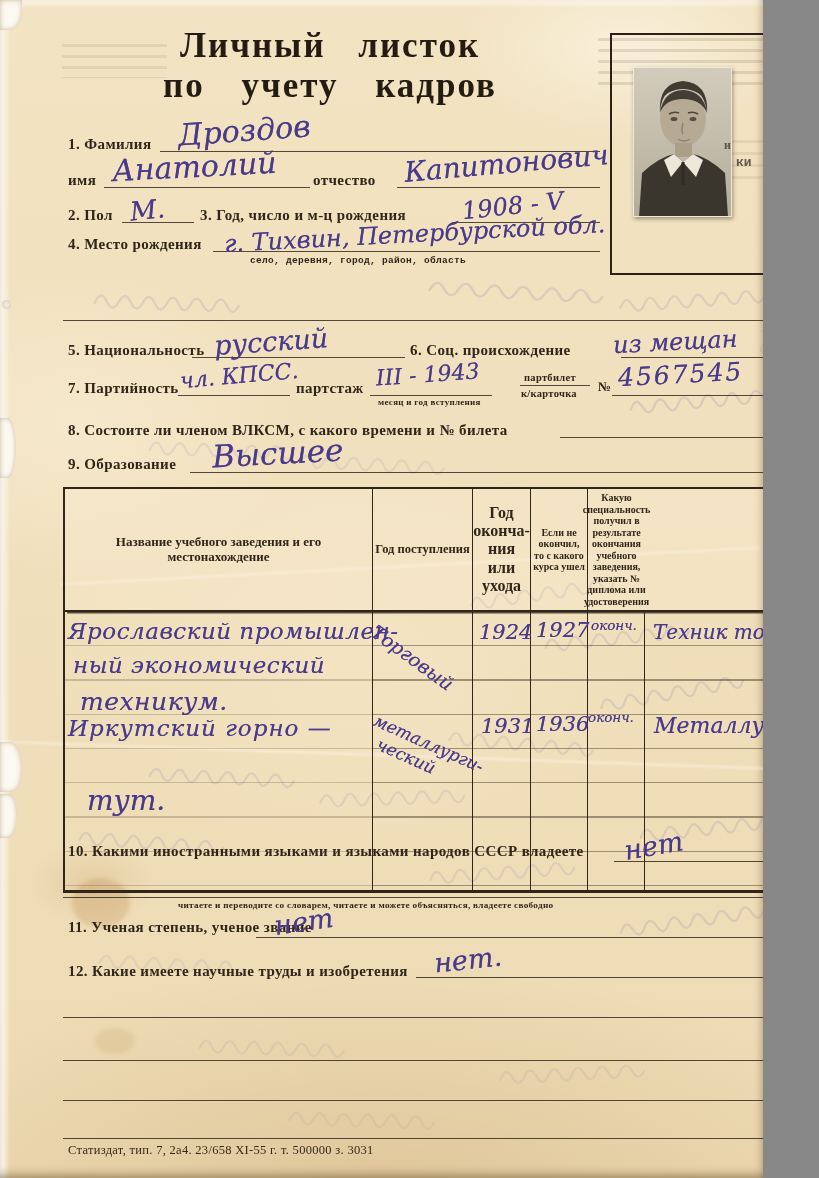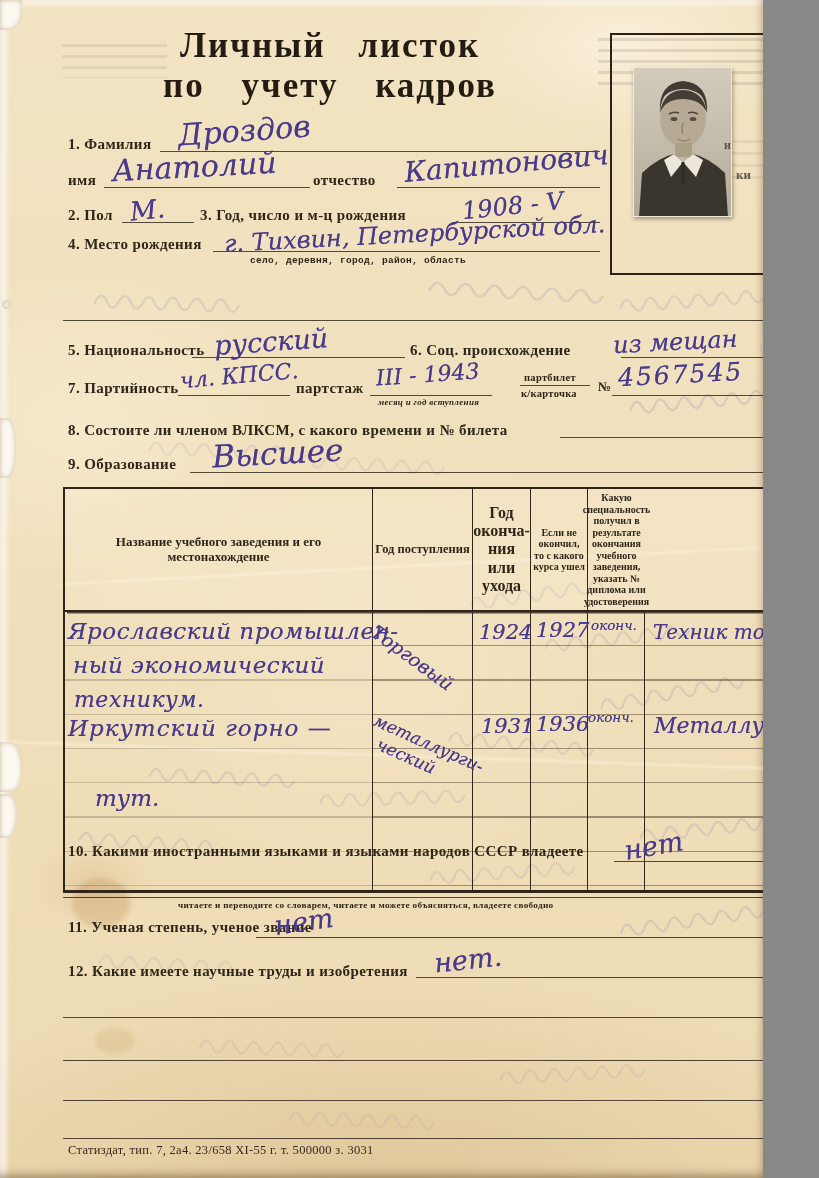--- a/index.html
+++ b/index.html
@@ -131,21 +131,21 @@
         <path d="M50 56 q-2 8 0 11 M45 72 q6 4 12 0" stroke="#8f8068" stroke-width="1.4" fill="none"></path>
         <rect x="42" y="76" width="17" height="14" fill="#ac9f88"></rect>
         <path d="M6 150 L9 106 Q26 90 41 87 L50 95 L60 87 Q75 90 92 106 L95 150 Z" fill="#3a352d"></path>
         <path d="M41 87 L50 95 L38 110 L31 93 Z" fill="#ece7d8"></path>
         <path d="M60 87 L50 95 L63 110 L70 93 Z" fill="#ece7d8"></path>
         <path d="M50 95 L50 118" stroke="#2e2a24" stroke-width="3"></path>
         <rect x="0" y="0" width="99" height="150" fill="none" stroke="#efe9da" stroke-width="2"></rect>
       </svg>
     </div>
     <span class="frag" style="left:112px;top:103px;font-size:12px;">и</span>
-    <span class="frag" style="left:124px;top:132px;font-size:13px;">ки</span>
+    <span class="frag" style="left:124px;top:120px;font-size:13px;font-family:Liberation Mono, monospace;">ки</span>
   </div>
 
   <span class="lbl" style="left:68px;top:136px;">1. Фамилия</span>
   <div class="rule" style="left:160px;top:151px;width:440px;"></div>
   <span class="hw" style="left:178px;top:116px;font-size:30px;transform:rotate(-4deg);">Дроздов</span>
 
   <span class="lbl" style="left:68px;top:172px;">имя</span>
   <div class="rule" style="left:104px;top:187px;width:206px;"></div>
   <span class="hw" style="left:112px;top:152px;font-size:30px;transform:rotate(-3deg);">Анатолий</span>
   <span class="lbl" style="left:313px;top:172px;">отчество</span>
@@ -172,21 +172,21 @@
   <span class="lbl" style="left:410px;top:342px;">6. Соц. происхождение</span>
   <div class="rule" style="left:621px;top:357px;width:181px;"></div>
   <span class="hw" style="left:613px;top:330px;font-size:24px;transform:rotate(-3deg);">из мещан</span>
 
   <span class="lbl" style="left:68px;top:380px;">7. Партийность</span>
   <div class="rule" style="left:178px;top:395px;width:112px;"></div>
   <span class="hw" style="left:180px;top:365px;font-size:22px;transform:rotate(-5deg);">чл. КПСС.</span>
   <span class="lbl" style="left:296px;top:380px;">партстаж</span>
   <div class="rule" style="left:370px;top:395px;width:122px;"></div>
   <span class="hw" style="left:376px;top:364px;font-size:22px;transform:rotate(-4deg);">III - 1943</span>
-  <span class="sub" style="left:378px;top:397px;font-size:9px;font-style:italic;">месяц и год вступления</span>
+  <span class="sub" style="left:378px;top:397px;font-size:9px;">месяц и год вступления</span>
   <span class="sub" style="left:524px;top:372px;font-size:10.5px;">партбилет</span>
   <div class="rule" style="left:520px;top:385px;width:70px;border-top-width:1px;"></div>
   <span class="sub" style="left:521px;top:388px;font-size:10.5px;">к/карточка</span>
   <span class="lbl" style="left:598px;top:380px;font-size:13px;">№</span>
   <div class="rule" style="left:612px;top:395px;width:190px;"></div>
   <span class="hw" style="left:618px;top:362px;font-size:25px;transform:rotate(-3deg);letter-spacing:2px;">4567545</span>
 
   <span class="lbl" style="left:68px;top:422px;">8. Состоите ли членом ВЛКСМ, с какого времени и № билета</span>
   <div class="rule" style="left:560px;top:437px;width:242px;"></div>
 
@@ -205,29 +205,29 @@
     <div class="tbody">
       <div class="col c1"></div>
       <div class="col"></div>
       <div class="col"></div>
       <div class="col"></div>
       <div class="col"></div>
       <div class="col"></div>
 
       <span class="hw" style="left:3px;top:8px;font-size:23px;letter-spacing:.5px;">Ярославский промышлен-</span>
       <span class="hw" style="left:8px;top:42px;font-size:23px;letter-spacing:.5px;">ный экономический</span>
-      <span class="hw" style="left:9px;top:77px;font-size:22px;letter-spacing:.5px;">техникум.</span>
+      <span class="hw" style="left:15px;top:77px;font-size:25px;letter-spacing:.5px;">техникум.</span>
       <span class="hw" style="left:314px;top:10px;font-size:19px;transform:rotate(36deg);transform-origin:left top;">Торговый</span>
       <span class="hw" style="left:414px;top:10px;font-size:21px;">1924</span>
       <span class="hw" style="left:471px;top:8px;font-size:21px;">1927</span>
       <span class="hw" style="left:526px;top:7px;font-size:13.5px;">оконч.</span>
       <span class="hw" style="left:588px;top:10px;font-size:20px;">Техник торговли</span>
 
       <span class="hw" style="left:3px;top:105px;font-size:23px;letter-spacing:1px;">Иркутский горно —</span>
-      <span class="hw" style="left:30px;top:175px;font-size:23px;">тут.</span>
+      <span class="hw" style="left:22px;top:175px;font-size:28px;">тут.</span>
       <span class="hw" style="left:313px;top:100px;font-size:17px;transform:rotate(24deg);transform-origin:left top;">металлурги-</span>
       <span class="hw" style="left:316px;top:124px;font-size:17px;transform:rotate(24deg);transform-origin:left top;">ческий</span>
       <span class="hw" style="left:416px;top:104px;font-size:21px;">1931</span>
       <span class="hw" style="left:471px;top:102px;font-size:21px;">1936</span>
       <span class="hw" style="left:523px;top:99px;font-size:13.5px;">оконч.</span>
       <span class="hw" style="left:589px;top:103px;font-size:22px;">Металлург.</span>
     </div>
   </div>
 
   <span class="lbl" style="left:68px;top:843px;">10. Какими иностранными языками и языками народов СССР владеете</span>

